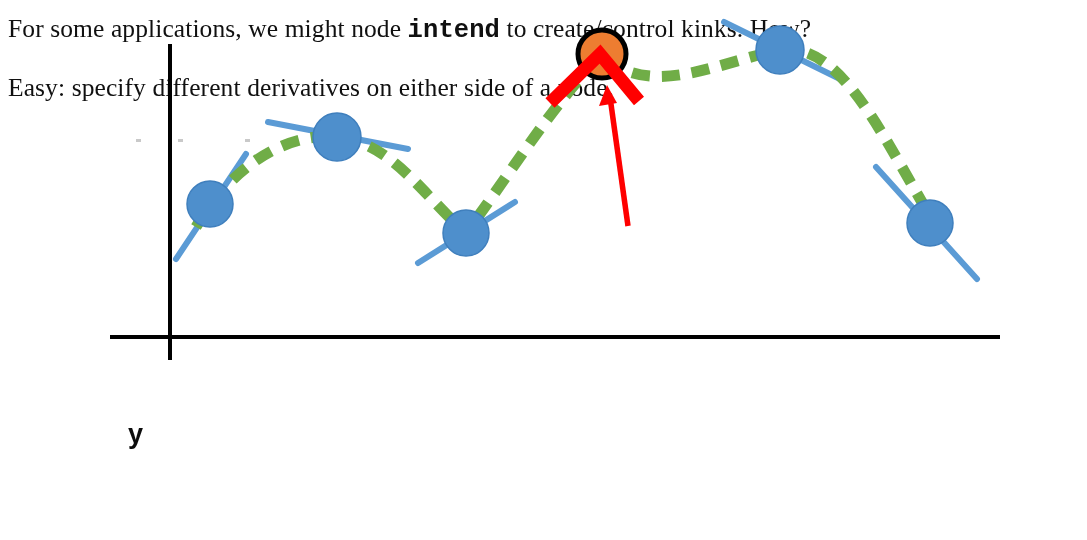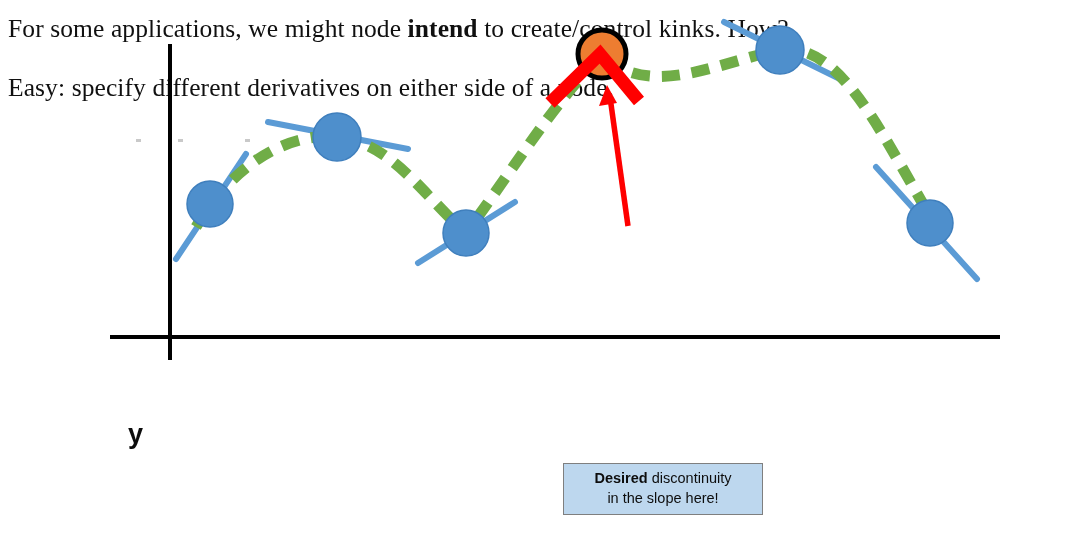--- a/index.html
+++ b/index.html
@@ -27,21 +27,21 @@
     width: 1060px;
     color: #101010;
     font-family: "Liberation Serif", serif;
     font-size: 25.5px;
     line-height: 1.15;
     white-space: nowrap;
     letter-spacing: 0.1px;
   }
   #line-1 { top: 14px; }
   #line-2 { top: 73px; }
-  .prose b { font-weight: bold; }
+  .prose b { font-weight: bold; font-family: Liberation Mono, monospace; }
 
   #figure {
     position: absolute;
     left: 0;
     top: 118px;
     width: 1087px;
     height: 422px;
   }
   #figure svg { display: block; }
 
@@ -134,19 +134,15 @@
 
       <g>
         <line x1="628" y1="344" x2="610" y2="215" stroke="#ff0000" stroke-width="5.5"></line>
         <polygon points="607,203 599,224 617,221" fill="#ff0000"></polygon>
       </g>
 
     </svg>
 
     <div class="axis-label" id="y-axis-label">y</div>
 
-    <div id="callout-box">
-      <div class="row"><b>Desired</b><span> discontinuity</span></div>
-      <div class="row">in the slope here!</div>
-    </div>
   </div>
 
 </div>
 
 </body></html>

